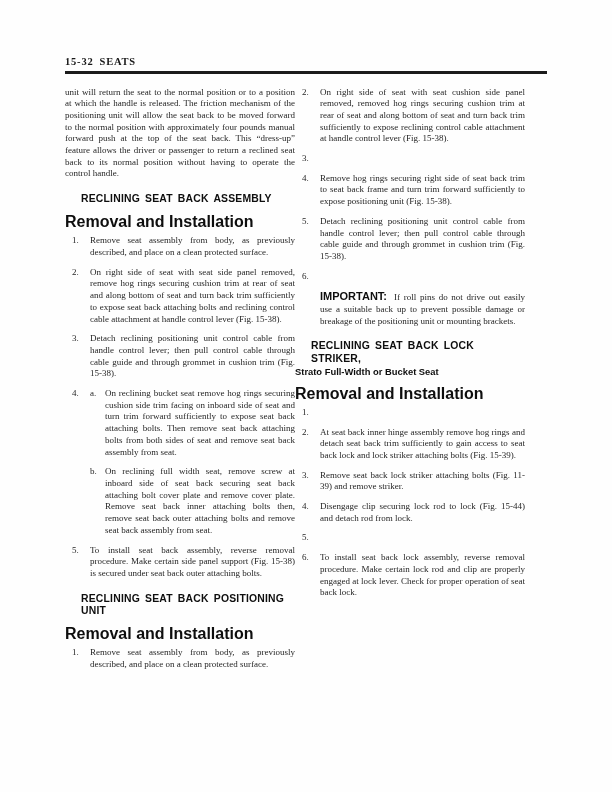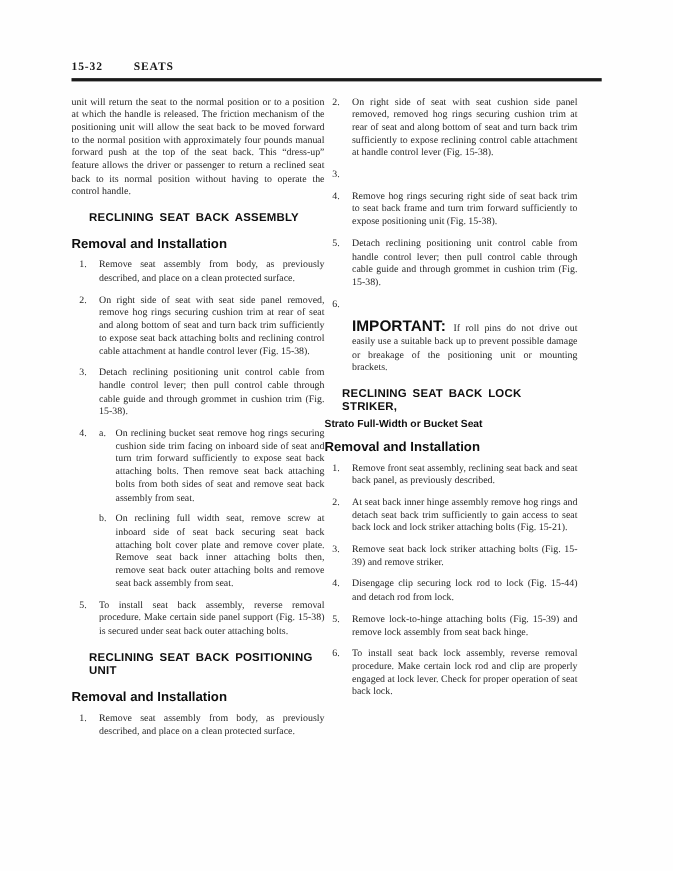--- a/index.html
+++ b/index.html
@@ -15,21 +15,21 @@
     padding: 56px 65px 0 65px;
     box-sizing: border-box;
     overflow: hidden;
     background: #fefefe;
   }
   .header {
     font-weight: bold;
     font-size: 10.5px;
     letter-spacing: 0.8px;
     display: flex;
-    gap: 28px;
+    gap: 6px;
     color: #181818;
   }
   .rule {
     height: 2.5px;
     background: #1b1b1b;
     margin-top: 4px;
     width: 482px;
   }
   .columns {
     display: flex;
@@ -49,21 +49,21 @@
     font-size: 10.4px;
     line-height: 12.2px;
     letter-spacing: 0.2px;
     word-spacing: 2px;
     color: #0e0e0e;
     margin: 13px 0 0 16px;
   }
   h4.sub {
     font-family: "Liberation Sans", sans-serif;
     font-weight: bold;
-    font-size: 12px;
+    font-size: 16px;
     line-height: 11px;
     color: #0e0e0e;
     margin: 11px 0 2px 0;
   }
   .strato {
     font-family: "Liberation Sans", sans-serif;
     font-weight: bold;
     font-size: 9.4px;
     line-height: 11px;
     color: #0e0e0e;
@@ -80,21 +80,21 @@
   .item .txt  { flex: 1; text-align: justify; }
   .important {
     margin: 9px 0 0 25px;
     font-size: 9px;
     line-height: 11.7px;
     text-align: justify;
   }
   .imp-label {
     font-family: "Liberation Sans", sans-serif;
     font-weight: bold;
-    font-size: 14px;
+    font-size: 11px;
     color: #0e0e0e;
     margin-right: 7px;
   }
 </style>
 </head>
 <body>
 
 <div class="page">
 
   <div class="header">
@@ -172,37 +172,35 @@
       </p>
 
       <h3 class="sect">
         <div>RECLINING SEAT BACK LOCK STRIKER,</div>
       </h3>
       <div class="strato">Strato Full-Width or Bucket Seat</div>
       <h4 class="sub">Removal and Installation</h4>
 
       <div class="item">
         <span class="num">1.</span>
-        <span class="txt">Remove front seat assembly, reclining seat back and seat back panel, as previously described.</span>
       </div>
       <div class="item">
         <span class="num">2.</span>
-        <span class="txt">At seat back inner hinge assembly remove hog rings and detach seat back trim sufficiently to gain access to seat back lock and lock striker attaching bolts (Fig. 15-21).</span>
+        <span class="txt">At seat back inner hinge assembly remove hog rings and detach seat back trim sufficiently to gain access to seat back lock and lock striker attaching bolts (Fig. 15-39).</span>
       </div>
       <div class="item">
         <span class="num">3.</span>
-        <span class="txt">Remove seat back lock striker attaching bolts (Fig. 15-39) and remove striker.</span>
+        <span class="txt">Remove seat back lock striker attaching bolts (Fig. 11-39) and remove striker.</span>
       </div>
       <div class="item">
         <span class="num">4.</span>
         <span class="txt">Disengage clip securing lock rod to lock (Fig. 15-44) and detach rod from lock.</span>
       </div>
       <div class="item">
         <span class="num">5.</span>
-        <span class="txt">Remove lock-to-hinge attaching bolts (Fig. 15-39) and remove lock assembly from seat back hinge.</span>
       </div>
       <div class="item">
         <span class="num">6.</span>
         <span class="txt">To install seat back lock assembly, reverse removal procedure. Make certain lock rod and clip are properly engaged at lock lever. Check for proper operation of seat back lock.</span>
       </div>
     </div>
 
   </div>
 </div>
 

